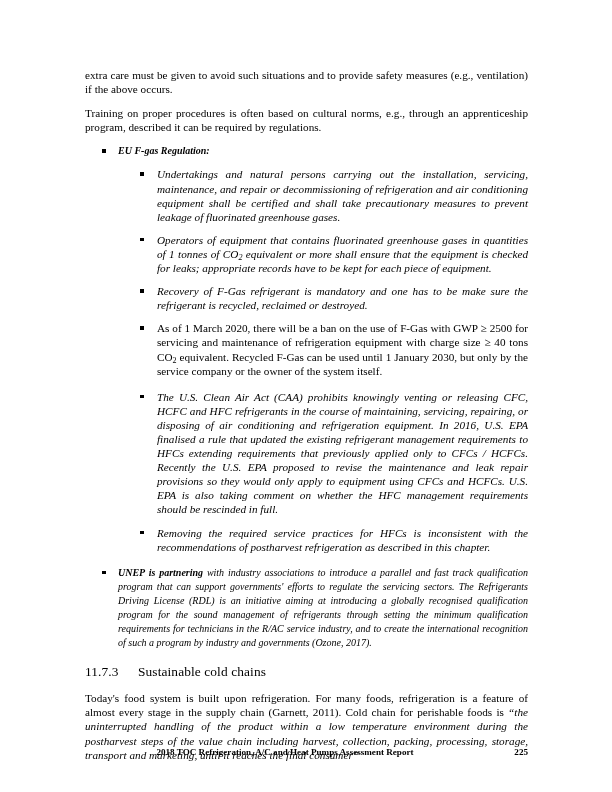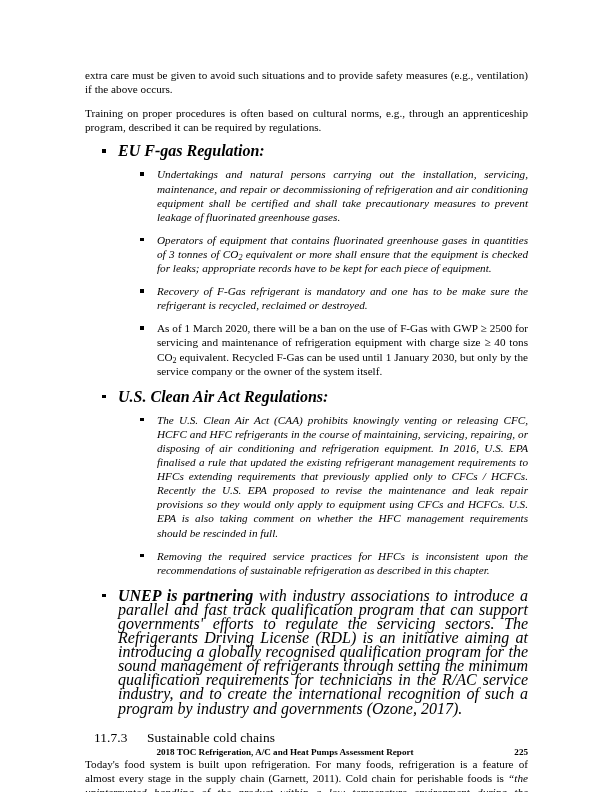--- a/index.html
+++ b/index.html
@@ -39,21 +39,21 @@
     text-align: justify;
     text-justify: inter-word;
     hyphens: none;
   }
 
   
   .l1 {
     position: relative;
     padding-left: 33px;   
     margin: 0 0 9px 0;
-    font-size: 16px;
+    font-size: 10px;
     line-height: 14.1px;
     text-align: justify;
   }
   .l2 {
     position: relative;
     padding-left: 72px;   
     margin: 0 0 9px 0;
     font-size: 11.2px;
     line-height: 14.1px;
     text-align: justify;
@@ -78,21 +78,21 @@
   .bi { font-style: italic; font-weight: bold; }
   .it { font-style: italic; }
   .ro { font-style: normal; }
 
   
   .tight { margin-bottom: 9px; }
   .gap-lg { margin-bottom: 12px; }
 
   
   h3.sec {
-    margin: 14px 0 11px 9px;
+    margin: 14px 0 11px 0;
     font-weight: normal;
     font-size: 13.4px;
     line-height: 16px;
     letter-spacing: 0.1px;
   }
   h3.sec .num {
     display: inline-block;
     width: 53px;
   }
 
@@ -139,47 +139,43 @@
       <span class="bi">EU F-gas Regulation:</span>
     </div>
 
     <div class="l2">
       <span class="sq"></span>
       <span class="it">Undertakings and natural persons carrying out the installation, servicing, maintenance, and repair or decommissioning of refrigeration and air conditioning equipment shall be certified and shall take precautionary measures to prevent leakage of fluorinated greenhouse gases.</span>
     </div>
 
     <div class="l2">
       <span class="sq"></span>
-      <span class="it"><span>Operators of equipment that contains fluorinated greenhouse gases in quantities of 3 tonnes of CO</span><sub>2</sub><span> equivalent or more shall ensure that the equipment is checked for leaks; appropriate records have to be kept for each piece of equipment.</span></span>
+      <span class="it"><span>Operators of equipment that contains fluorinated greenhouse gases in quantities of 1 tonnes of CO</span><sub>2</sub><span> equivalent or more shall ensure that the equipment is checked for leaks; appropriate records have to be kept for each piece of equipment.</span></span>
     </div>
 
     <div class="l2">
       <span class="sq"></span>
       <span class="it">Recovery of F-Gas refrigerant is mandatory and one has to be make sure the refrigerant is recycled, reclaimed or destroyed.</span>
     </div>
 
 
     <div class="l2 gap-lg">
       <span class="sq"></span>
       <span class="ro"><span>As of 1 March 2020, there will be a ban on the use of F-Gas with GWP ≥ 2500 for servicing and maintenance of refrigeration equipment with charge size ≥ 40 tons CO</span><sub>2</sub><span> equivalent. Recycled F-Gas can be used until 1 January 2030, but only by the service company or the owner of the system itself.</span></span>
     </div>
 
-    <div class="l1 tight">
-      <span class="sq"></span>
-      <span class="bi">U.S. Clean Air Act Regulations:</span>
-    </div>
 
     <div class="l2">
       <span class="sq"></span>
       <span class="it">The U.S. Clean Air Act (CAA) prohibits knowingly venting or releasing CFC, HCFC and HFC refrigerants in the course of maintaining, servicing, repairing, or disposing of air conditioning and refrigeration equipment. In 2016, U.S. EPA finalised a rule that updated the existing refrigerant management requirements to HFCs extending requirements that previously applied only to CFCs / HCFCs. Recently the U.S. EPA proposed to revise the maintenance and leak repair provisions so they would only apply to equipment using CFCs and HCFCs. U.S. EPA is also taking comment on whether the HFC management requirements should be rescinded in full.</span>
     </div>
 
     <div class="l2 gap-lg">
       <span class="sq"></span>
-      <span class="it">Removing the required service practices for HFCs is inconsistent upon the recommendations of sustainable refrigeration as described in this chapter.</span>
+      <span class="it">Removing the required service practices for HFCs is inconsistent with the recommendations of postharvest refrigeration as described in this chapter.</span>
     </div>
 
     <div class="l1">
       <span class="sq"></span>
       <span class="it"><span class="bi">UNEP is partnering</span><span> with industry associations to introduce a parallel and fast track qualification program that can support governments' efforts to regulate the servicing sectors. The Refrigerants Driving License (RDL) is an initiative aiming at introducing a globally recognised qualification program for the sound management of refrigerants through setting the minimum qualification requirements for technicians in the R/AC service industry, and to create the international recognition of such a program by industry and governments (Ozone, 2017).</span></span>
     </div>
 
     <h3 class="sec"><span class="num">11.7.3</span><span>Sustainable cold chains</span></h3>
 
     <p class="body"><span>Today's food system is built upon refrigeration. For many foods, refrigeration is a feature of almost every stage in the supply chain (Garnett, 2011). Cold chain for perishable foods is </span><span class="it">“the uninterrupted handling of the product within a low temperature environment during the postharvest steps of the value chain including harvest, collection, packing, processing, storage, transport and marketing, until it reaches the final consumer”</span></p>

